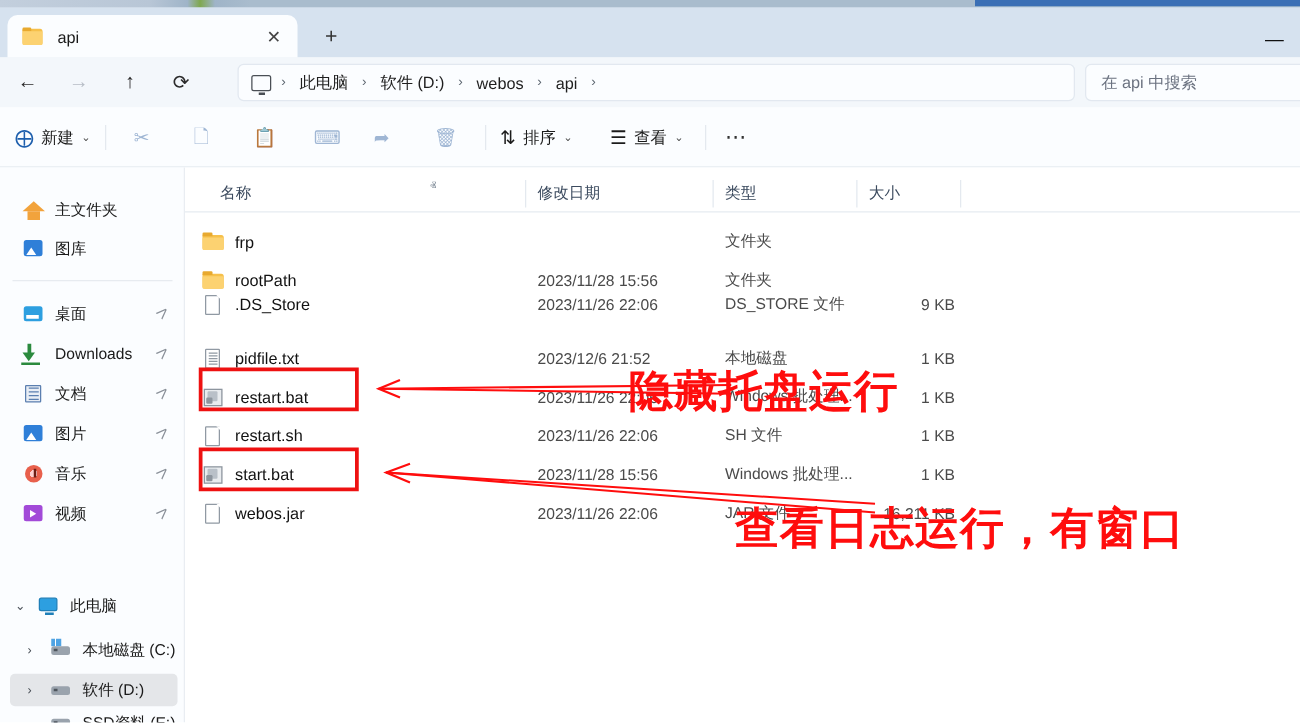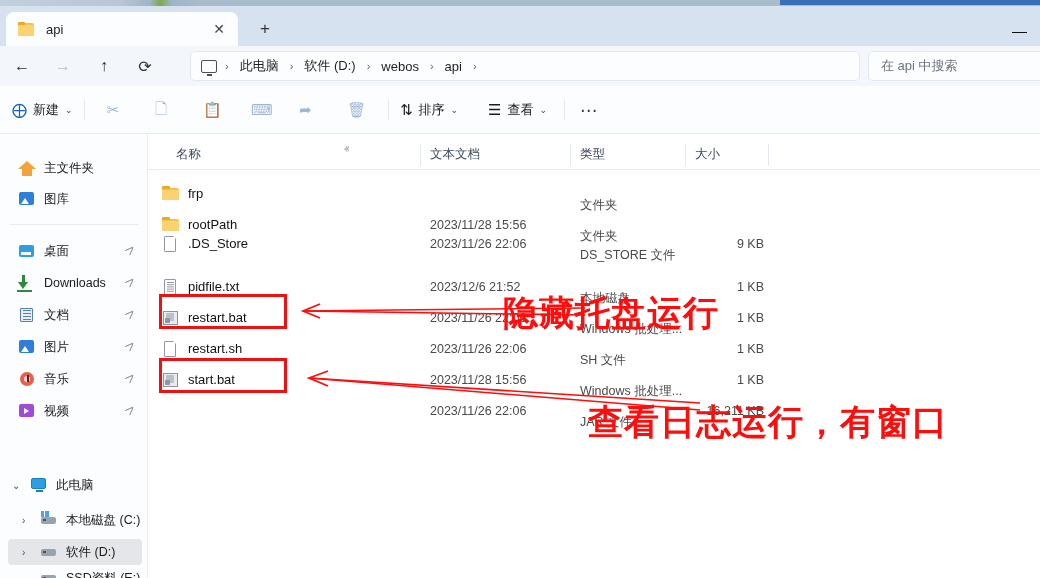--- a/index.html
+++ b/index.html
@@ -105,21 +105,21 @@
   .colhead { position:absolute; left:0; top:6px; width:892px; height:28px; }
   .colhead .cell { position:absolute; top:0; height:28px; font-size:12.5px; color:#3b4a5e; display:flex; align-items:center; }
   .colsep { position:absolute; top:4px; width:1px; height:22px; background:#e4e9ef; }
   .headline { position:absolute; left:0; top:35px; width:892px; height:1px; background:#e6ebf1; }
   .sortmark { position:absolute; left:196px; top:4px; font-size:10px; color:#7b8794; }
 
   .row { position:absolute; left:0; width:892px; height:31px; }
   .r-name { position:absolute; left:14px; top:0; height:31px; display:flex; align-items:center; }
   .r-label { font-size:13px; color:#121212; margin-left:9px; white-space:nowrap; }
   .r-date { position:absolute; left:282px; top:0; height:31px; display:flex; align-items:center; font-size:12.5px; color:#4a4a4a; }
-  .r-type { position:absolute; left:432px; top:0; height:31px; display:flex; align-items:center; font-size:12.5px; color:#4a4a4a;margin-top:12px; }
+  .r-type { position:absolute; left:432px; top:0; height:31px; display:flex; align-items:center; font-size:12.5px; color:#4a4a4a; }
   .r-size { position:absolute; left:470px; top:0; width:146px; height:31px; display:flex; align-items:center; justify-content:flex-end; font-size:12.5px; color:#4a4a4a; }
 
   .fi { width:17px; height:18px; position:relative; flex:0 0 auto; }
   .fi-folder .b { position:absolute; left:0; top:3px; width:17px; height:12px; background:#f6c04a; border-radius:1px 2px 2px 2px; }
   .fi-folder .t { position:absolute; left:0; top:1px; width:8px; height:3px; background:#e8a92f; border-radius:1px 1px 0 0; }
   .fi-folder .f { position:absolute; left:0; top:5px; width:17px; height:10px; background:#fcd271; border-radius:1px; }
   .fi-file .p { position:absolute; left:2px; top:1px; width:12px; height:16px; background:#fff; border:1.3px solid #9099a3; border-radius:1px; }
   .fi-file .corner { position:absolute; right:1.5px; top:1px; width:0;height:0;
      border-left:5px solid transparent; border-top:5px solid #ffffff; }
   .fi-txt .p { position:absolute; left:2px; top:1px; width:12px; height:16px; background:#fff; border:1.3px solid #9099a3; border-radius:1px; }
@@ -316,21 +316,21 @@
     </div>
 
   </div>
   <div class="side-border"></div>
 
   <div class="listpane">
 
     <div class="colhead">
       <div class="sortmark">ⱏ</div>
       <div class="cell" style="left:28px">名称</div>
-      <div class="cell" style="left:282px">文本文档</div>
+      <div class="cell" style="left:282px">修改日期</div>
       <div class="cell" style="left:432px">类型</div>
       <div class="cell" style="left:547px">大小</div>
       <div class="colsep" style="left:272px"></div>
       <div class="colsep" style="left:422px"></div>
       <div class="colsep" style="left:537px"></div>
       <div class="colsep" style="left:620px"></div>
     </div>
     <div class="headline"></div>
 
     <div class="row" style="top:44px">
@@ -419,20 +419,27 @@
             <i class="g"></i>
           </span>
         <span class="r-label">start.bat</span>
       </div>
       <div class="r-date">2023/11/28 15:56</div>
       <div class="r-type">Windows 批处理...</div>
       <div class="r-size">1 KB</div>
     </div>
 
     <div class="row" style="top:261px">
+      <div class="r-name">
+        <span class="fi fi-file">
+            <i class="p"></i>
+            <i class="corner"></i>
+          </span>
+        <span class="r-label">webos.jar</span>
+      </div>
       <div class="r-date">2023/11/26 22:06</div>
       <div class="r-type">JAR 文件</div>
       <div class="r-size">16,211 KB</div>
     </div>
 
   </div>
 
   <div class="redbox" style="left:159px; top:294px; width:128px; height:35px;"></div>
   <div class="redbox" style="left:159px; top:358px; width:128px; height:35px;"></div>
 

